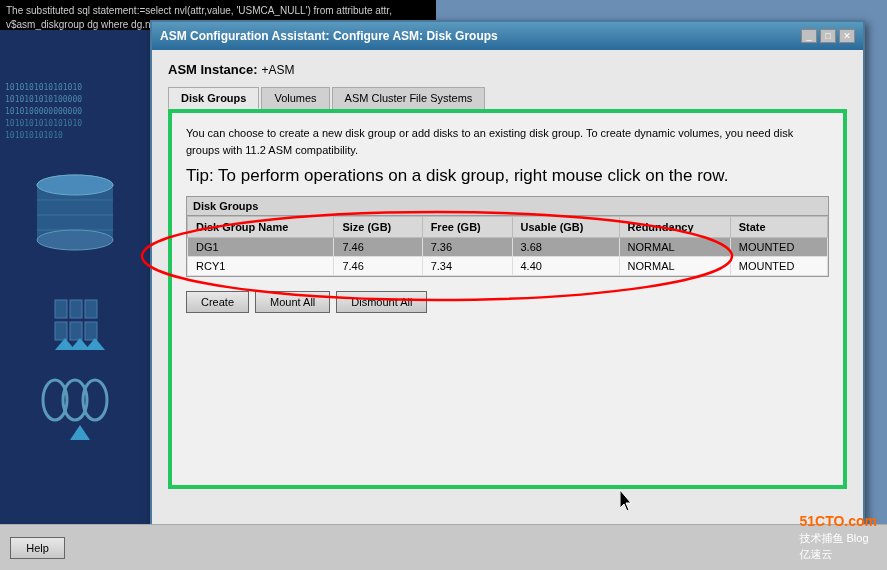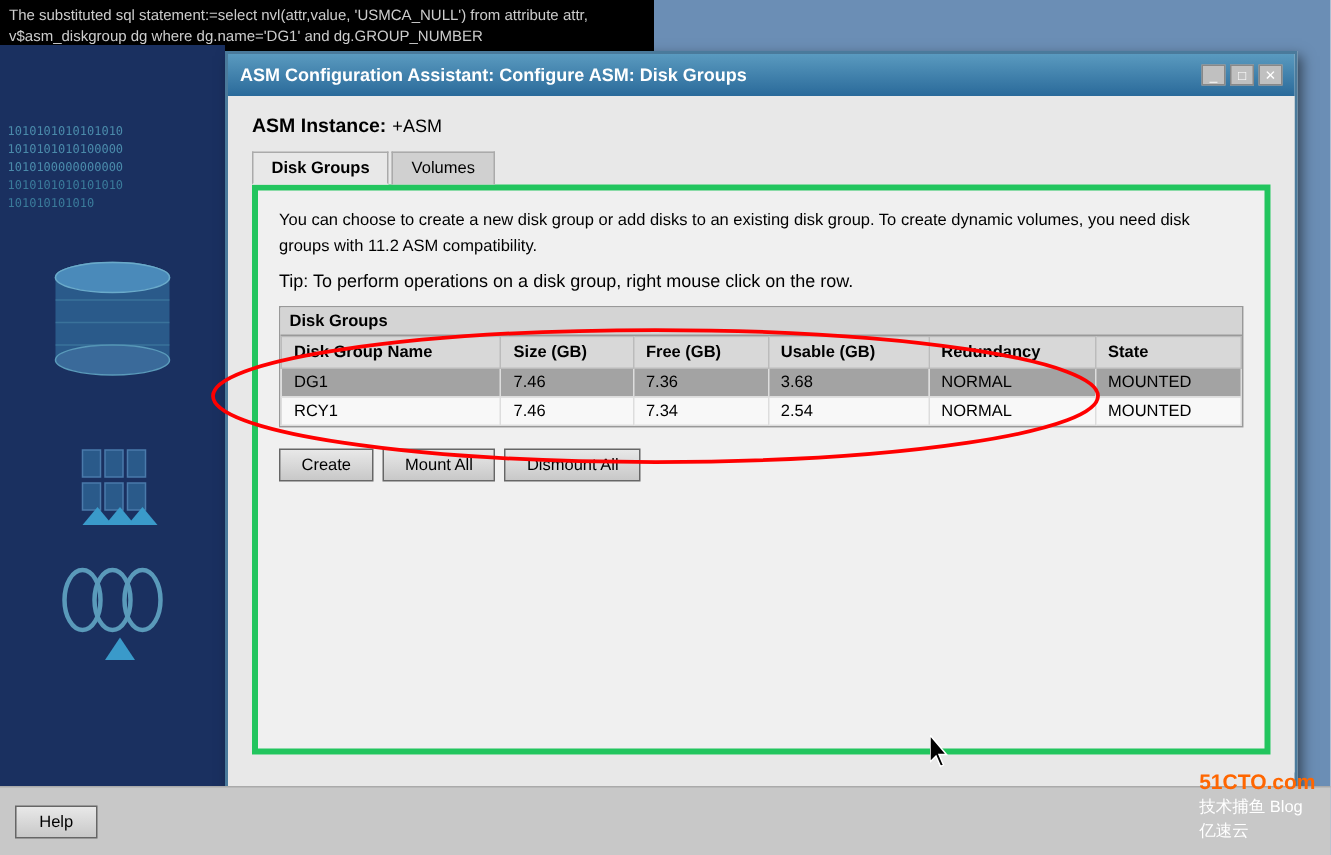--- a/index.html
+++ b/index.html
@@ -24,21 +24,21 @@
       font-family: Liberation Sans, sans-serif;
       font-size: 10px;
       padding: 4px 6px;
       line-height: 1.4;
       overflow: hidden;
     }
 
     
     .dialog {
       position: absolute;
-      top: 34px;
+      top: 20px;
       left: 150px;
       width: 715px;
       height: 520px;
       background: #e8e8e8;
       border: 2px solid #4a7a9b;
       box-shadow: 3px 3px 8px rgba(0,0,0,0.5);
     }
 
     .dialog-titlebar {
       background: linear-gradient(to bottom, #5a9abf, #2a6a9a);
@@ -127,21 +127,21 @@
     }
 
     .info-text {
       font-size: 11px;
       line-height: 1.5;
       color: #000;
       margin-bottom: 8px;
     }
 
     .tip-text {
-      font-size: 12px;
+      font-size: 17px;
       color: #000;
       margin-bottom: 10px;
     }
 
     
     .disk-groups-section {
       border: 1px solid #999;
       background: white;
       padding: 0;
       position: relative;
@@ -314,20 +314,23 @@
       <span class="asm-instance-label">ASM Instance:</span>
       <span class="asm-instance-value">+ASM</span>
     </div>
 
     <div class="tabs">
       <div class="tab active">
         <span>Disk Groups</span>
       </div>
       <div class="tab">
         <span>Volumes</span>
+      </div>
+      <div class="tab">
+        <span>ASM Cluster File Systems</span>
       </div>
     </div>
 
     <div class="tab-panel">
       <p class="info-text">You can choose to create a new disk group or add disks to an existing disk group. To create dynamic volumes, you need disk groups with 11.2 ASM compatibility.</p>
       <p class="tip-text">Tip: To perform operations on a disk group, right mouse click on the row.</p>
 
       <div class="disk-groups-section">
         <div class="disk-groups-title">Disk Groups</div>
 
@@ -352,21 +355,21 @@
                 <td>7.46</td>
                 <td>7.36</td>
                 <td>3.68</td>
                 <td>NORMAL</td>
                 <td>MOUNTED</td>
               </tr>
               <tr class="table-row">
                 <td>RCY1</td>
                 <td>7.46</td>
                 <td>7.34</td>
-                <td>2.54</td>
+                <td>4.40</td>
                 <td>NORMAL</td>
                 <td>MOUNTED</td>
               </tr>
             </tbody>
           </table>
         </div>
       </div>
 
       <div class="bottom-buttons">
         <button class="btn">Create</button>

